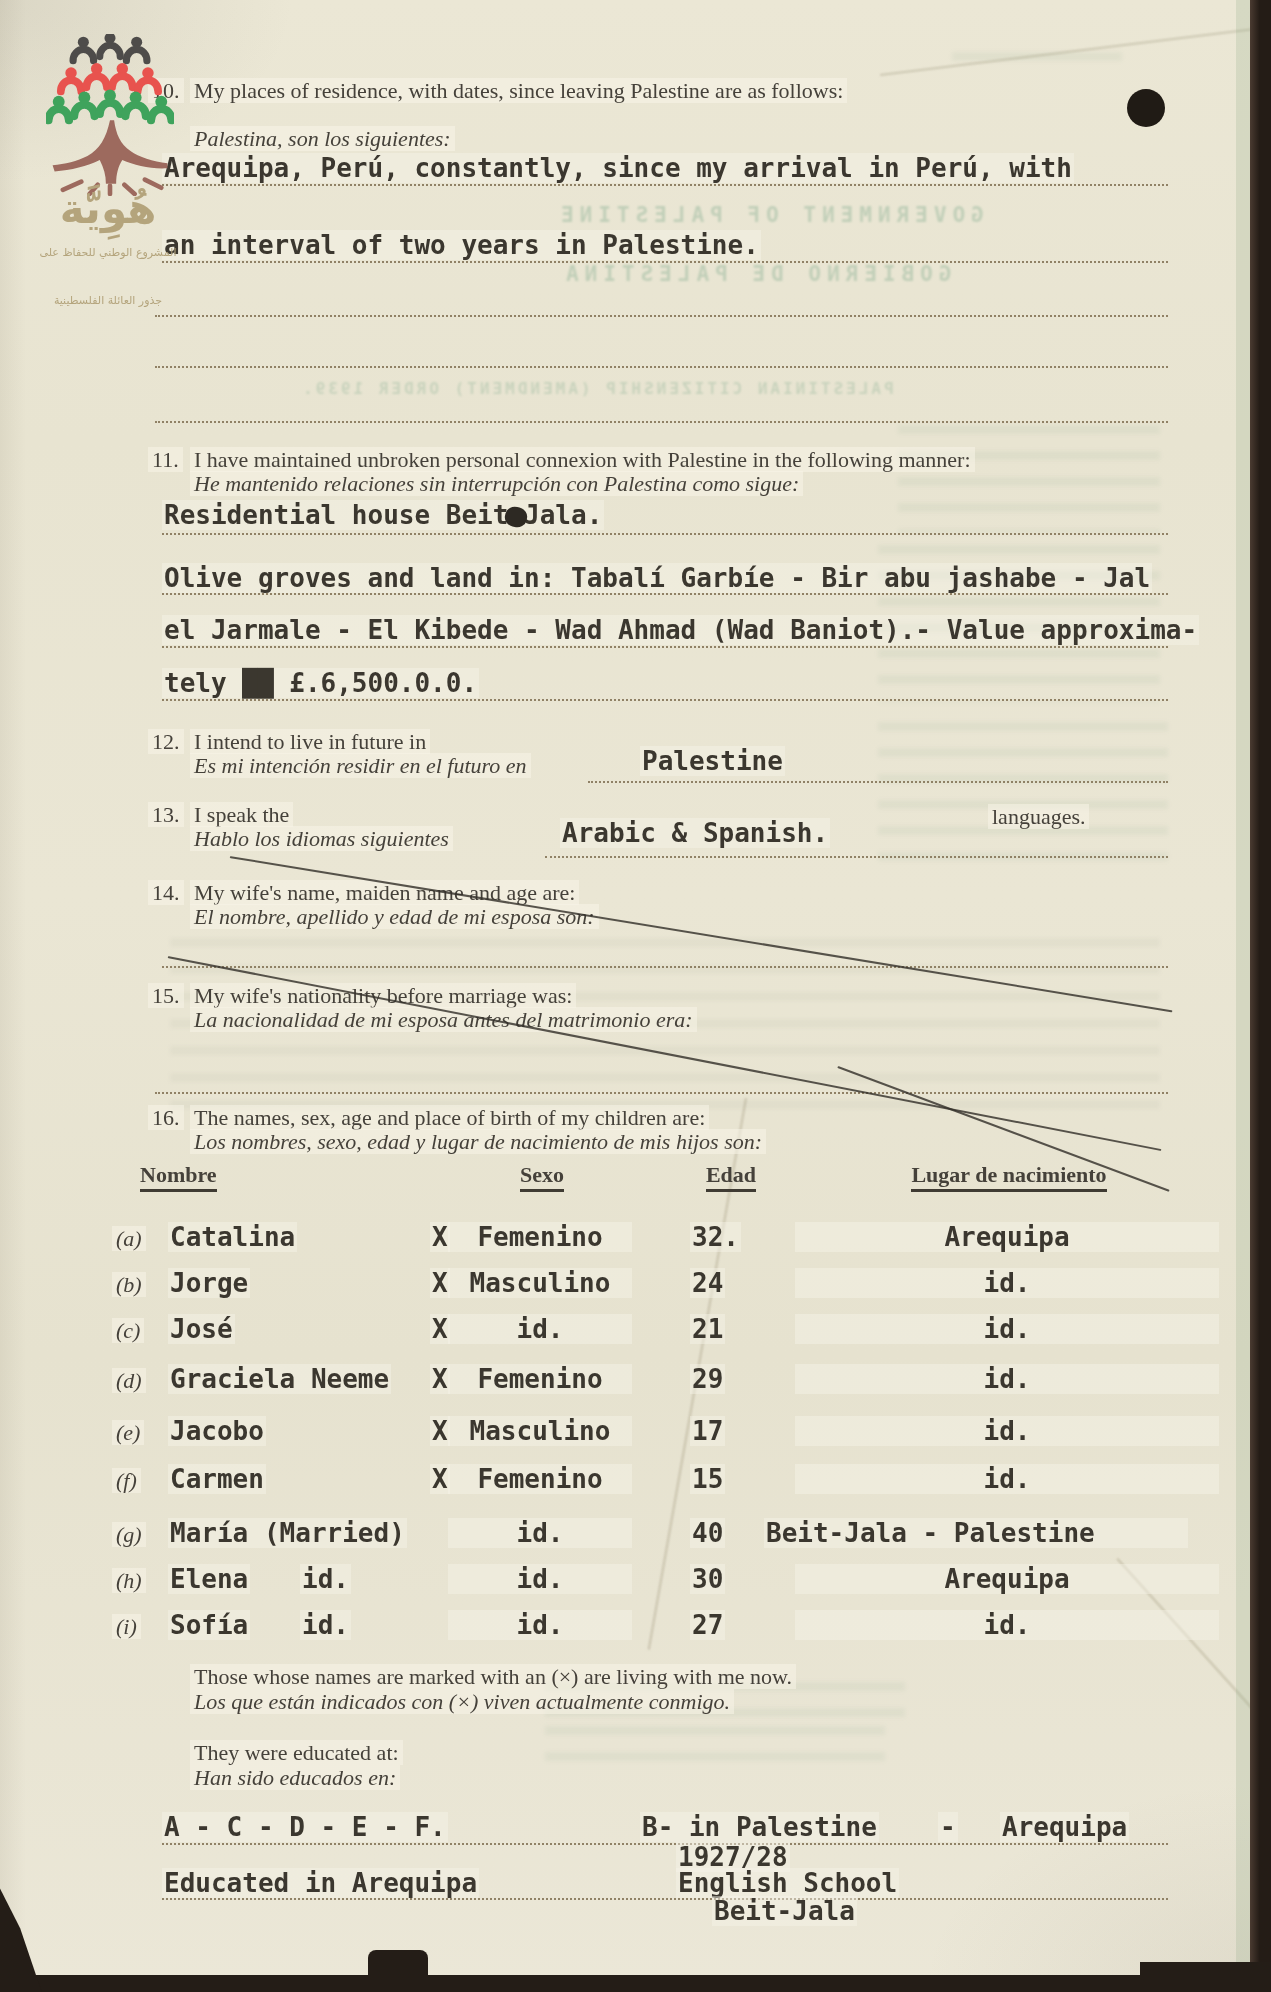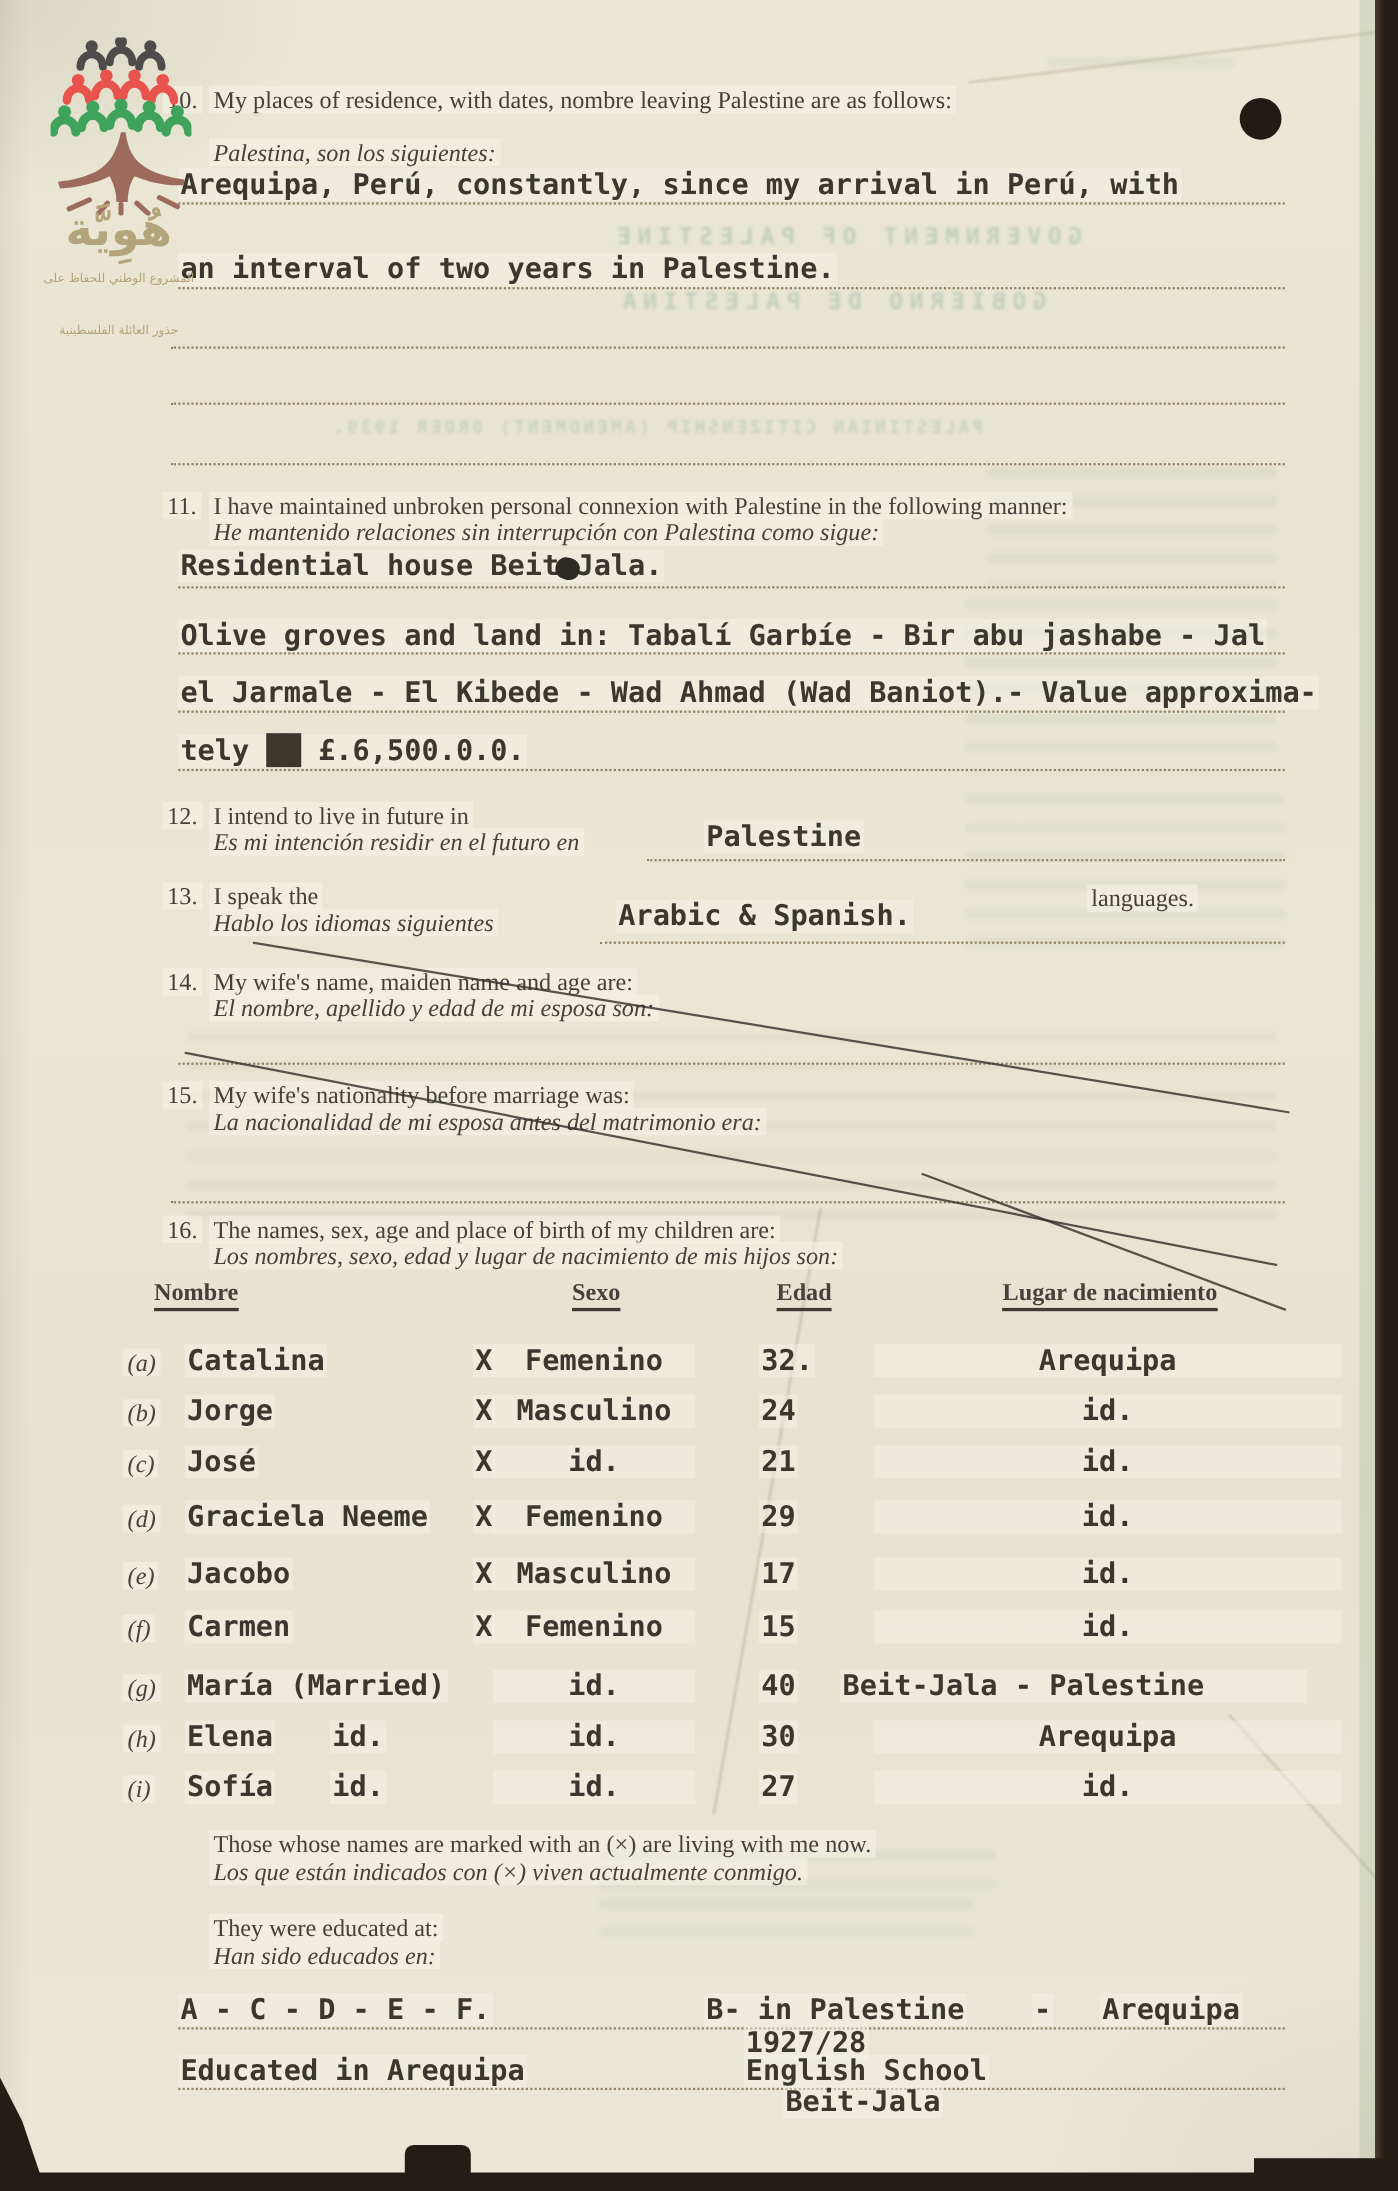--- a/index.html
+++ b/index.html
@@ -104,21 +104,21 @@
       <path stroke="#9d6a5e" stroke-width="4.5" stroke-linecap="round" fill="none" d="M34,144 L16,152 M50,147 L42,156 M76,147 L86,156 M96,142 L112,150 M62,148 L62,156"></path>
     </svg>
     <div style="position:absolute;left:0;top:150px;width:128px;text-align:center;font-family:'DejaVu Sans',sans-serif;font-size:42px;font-weight:bold;color:#b4a47c;">هُوِيَّة</div>
     <div style="position:absolute;left:-26px;top:212px;width:180px;text-align:center;font-family:'DejaVu Sans',sans-serif;font-size:11px;color:#b4a47c;">المشروع الوطني للحفاظ على</div>
     <div style="position:absolute;left:-26px;top:227px;width:180px;text-align:center;font-family:'DejaVu Sans',sans-serif;font-size:11px;color:#b4a47c;margin-top:33px;">جذور العائلة الفلسطينية</div>
   </div>
 
   <div style="position:absolute;left:1127px;top:89px;width:38px;height:38px;border-radius:50%;background:#201b15;"></div>
 
   <div class="print" style="left:148px;top:78px;z-index:1;">10.</div>
-  <div class="print" style="left:190px;top:78px;">My places of residence, with dates, nombre leaving Palestine are as follows:</div>
+  <div class="print" style="left:190px;top:78px;">My places of residence, with dates, since leaving Palestine are as follows:</div>
   <div class="print it" style="left:190px;top:126px;">Palestina, son los siguientes:</div>
   <div class="type" style="left:162px;top:153px;">Arequipa, Perú,  constantly, since my arrival in Perú, with</div>
   <div class="dot-line" style="left:162px;top:184px;width:1006px;"></div>
   <div class="type" style="left:162px;top:230px;">an interval of two years in Palestine.</div>
   <div class="dot-line" style="left:162px;top:261px;width:1006px;"></div>
 
   <div class="dot-line" style="left:155px;top:315px;width:1013px;"></div>
   <div class="dot-line" style="left:155px;top:366px;width:1013px;"></div>
   <div class="dot-line" style="left:155px;top:421px;width:1013px;"></div>
 

